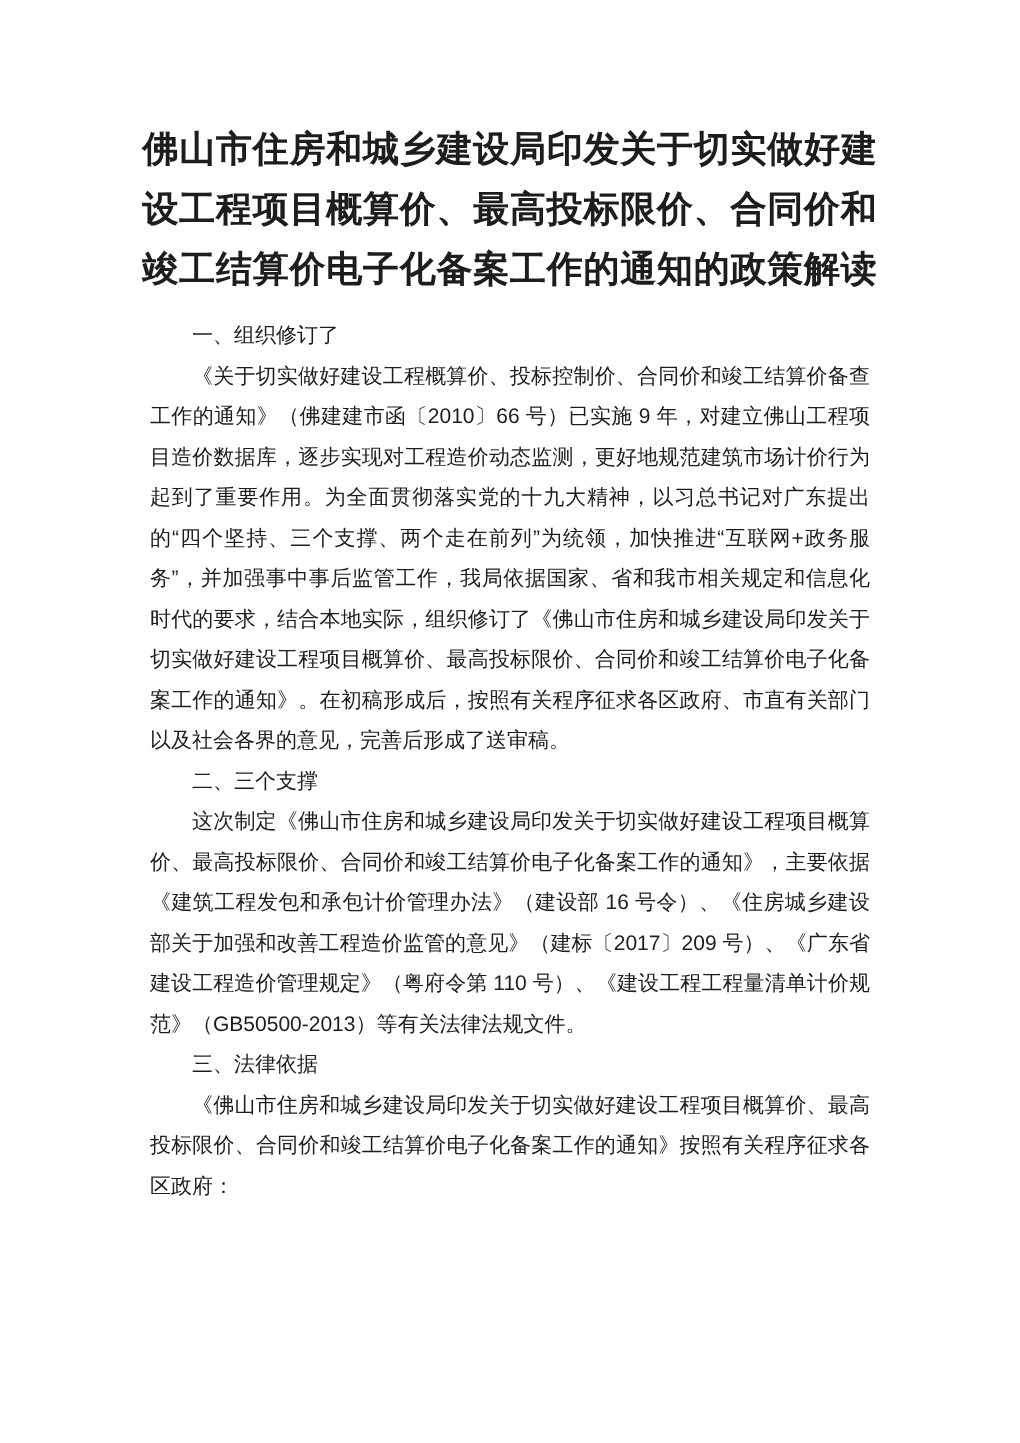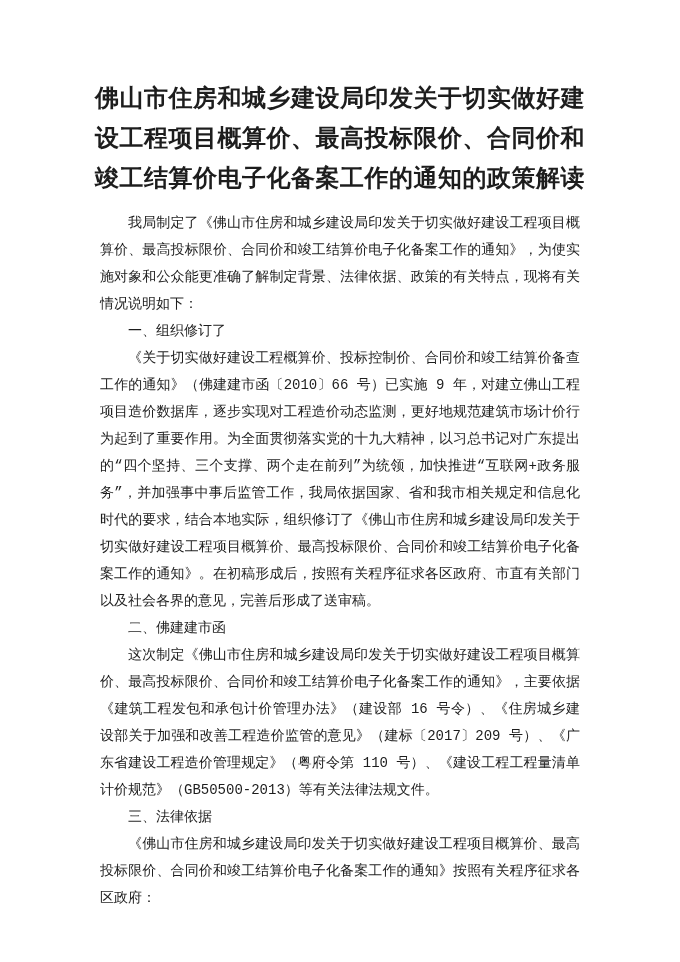--- a/index.html
+++ b/index.html
@@ -6,21 +6,21 @@
     margin: 0;
     padding: 0;
     background: #ffffff;
   }
   .page {
     position: relative;
     width: 680px;
     height: 962px;
     background: #ffffff;
     overflow: hidden;
-    font-family: Liberation Mono, monospace;
+    font-family: Liberation Sans, sans-serif;
     color: #1d1d1d;
   }
   .doc-title {
     width: 508px;
     margin: 80px auto 10px auto;
     font-size: 24px;
     line-height: 40px;
     font-weight: 700;
     text-align: center;
     letter-spacing: 0.5px;
@@ -37,21 +37,20 @@
     padding: 0;
     text-indent: 2em;
   }
 </style>
 </head>
 <body>
 
 <div class="page">
   <div class="doc-title">佛山市住房和城乡建设局印发关于切实做好建设工程项目概算价、最高投标限价、合同价和竣工结算价电子化备案工作的通知的政策解读</div>
   <div class="doc-body">
-      <p class="para">我局制定了《佛山市住房和城乡建设局印发关于切实做好建设工程项目概算价、最高投标限价、合同价和竣工结算价电子化备案工作的通知》，为使实施对象和公众能更准确了解制定背景、法律依据、政策的有关特点，现将有关情况说明如下：</p>
       <p class="para">一、组织修订了</p>
       <p class="para">《关于切实做好建设工程概算价、投标控制价、合同价和竣工结算价备查工作的通知》（佛建建市函〔2010〕66 号）已实施 9 年，对建立佛山工程项目造价数据库，逐步实现对工程造价动态监测，更好地规范建筑市场计价行为起到了重要作用。为全面贯彻落实党的十九大精神，以习总书记对广东提出的“四个坚持、三个支撑、两个走在前列”为统领，加快推进“互联网+政务服务”，并加强事中事后监管工作，我局依据国家、省和我市相关规定和信息化时代的要求，结合本地实际，组织修订了《佛山市住房和城乡建设局印发关于切实做好建设工程项目概算价、最高投标限价、合同价和竣工结算价电子化备案工作的通知》。在初稿形成后，按照有关程序征求各区政府、市直有关部门以及社会各界的意见，完善后形成了送审稿。</p>
-      <p class="para">二、佛建建市函</p>
+      <p class="para">二、三个支撑</p>
       <p class="para">这次制定《佛山市住房和城乡建设局印发关于切实做好建设工程项目概算价、最高投标限价、合同价和竣工结算价电子化备案工作的通知》，主要依据《建筑工程发包和承包计价管理办法》（建设部 16 号令）、《住房城乡建设部关于加强和改善工程造价监管的意见》（建标〔2017〕209 号）、《广东省建设工程造价管理规定》（粤府令第 110 号）、《建设工程工程量清单计价规范》（GB50500-2013）等有关法律法规文件。</p>
       <p class="para">三、法律依据</p>
       <p class="para">《佛山市住房和城乡建设局印发关于切实做好建设工程项目概算价、最高投标限价、合同价和竣工结算价电子化备案工作的通知》按照有关程序征求各区政府：</p>
     </div>
 </div>
 
 </body></html>

